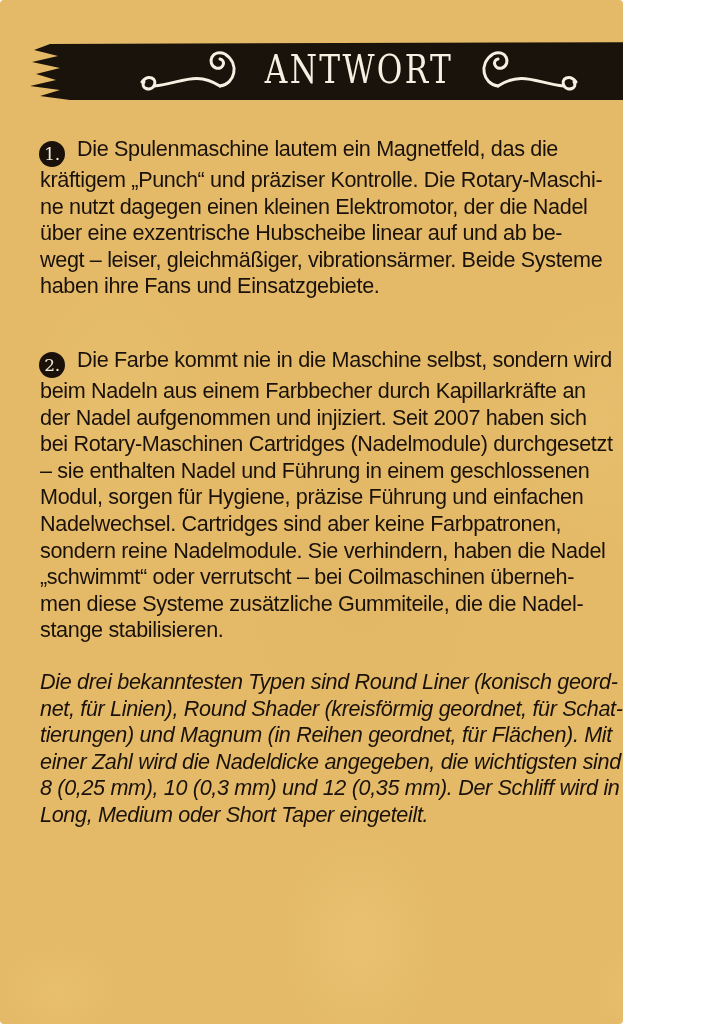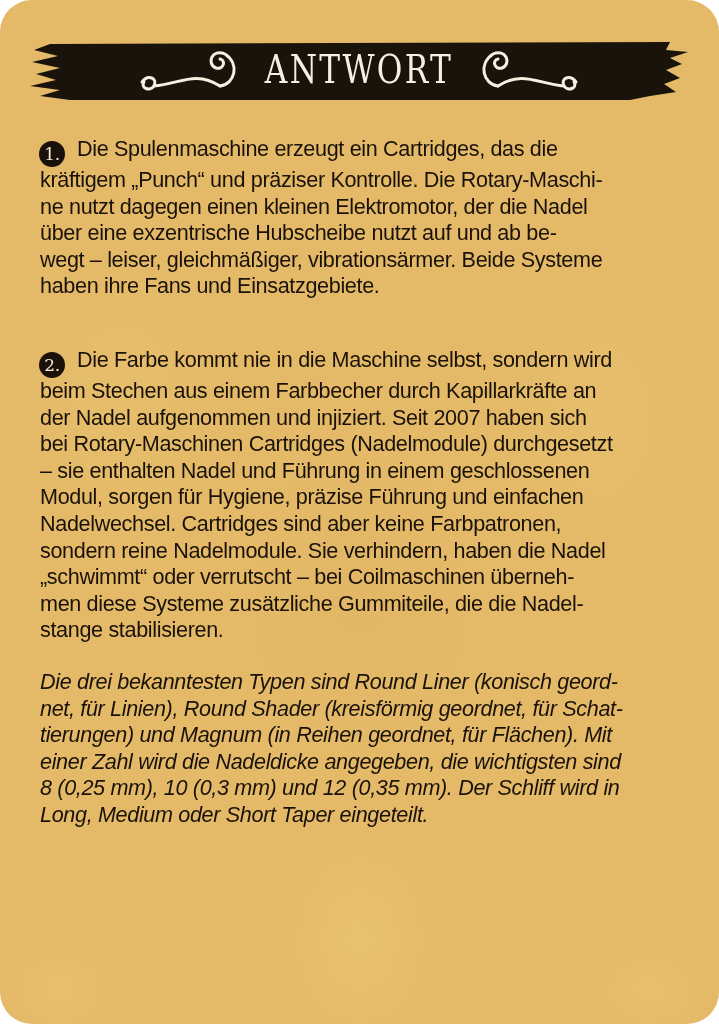--- a/index.html
+++ b/index.html
@@ -1,19 +1,19 @@
 <!DOCTYPE html>
 <html><head>
 <meta charset="utf-8">
 <style>
   html, body { margin:0; padding:0; background:#ffffff; }
   body { width:719px; height:1024px; overflow:hidden; position:relative; }
   .card {
-    position:absolute; left:0; top:0; width:719px; height:1024px;
-    border-radius:32px; overflow:hidden;
+    position:absolute; left:0; top:0; width:623px; height:1024px;
+    border-radius:4px; overflow:hidden;
     background:
       radial-gradient(ellipse 90px 70px at 60px 990px, rgba(240,200,120,0.35), transparent 70%),
       radial-gradient(ellipse 90px 70px at 650px 990px, rgba(240,200,120,0.35), transparent 70%),
       radial-gradient(ellipse 120px 160px at 360px 940px, rgba(240,205,125,0.35), transparent 70%),
       radial-gradient(ellipse 140px 200px at 120px 400px, rgba(240,205,125,0.20), transparent 70%),
       radial-gradient(ellipse 140px 200px at 600px 420px, rgba(240,205,125,0.20), transparent 70%),
       radial-gradient(ellipse 160px 220px at 360px 600px, rgba(214,170,90,0.18), transparent 70%),
       #e4ba68;
   }
   .banner {
@@ -60,31 +60,31 @@
         <path d="M534 52 C508 50, 493 36, 468 52"></path>
         <path d="M468 52 C453 50, 448 30, 463 20 C476 14, 482 30, 472 34 C464 36, 462 26, 468 25"></path>
       </g>
     </svg>
     <div class="title">ANTWORT</div>
   </div>
 
   <div class="content">
 
     <p class="p1">
-      <span class="line"><span class="num">1.</span><span>Die Spulenmaschine erzeugt ein Cartridges, das die</span></span>
+      <span class="line"><span class="num">1.</span><span>Die Spulenmaschine lautem ein Magnetfeld, das die</span></span>
       <span class="line">kräftigem „Punch“ und präziser Kontrolle. Die Rotary-Maschi-</span>
       <span class="line">ne nutzt dagegen einen kleinen Elektromotor, der die Nadel</span>
-      <span class="line">über eine exzentrische Hubscheibe nutzt auf und ab be-</span>
+      <span class="line">über eine exzentrische Hubscheibe linear auf und ab be-</span>
       <span class="line">wegt – leiser, gleichmäßiger, vibrationsärmer. Beide Systeme</span>
       <span class="line">haben ihre Fans und Einsatzgebiete.</span>
     </p>
 
     <p class="p2">
       <span class="line"><span class="num">2.</span><span>Die Farbe kommt nie in die Maschine selbst, sondern wird</span></span>
-      <span class="line">beim Stechen aus einem Farbbecher durch Kapillarkräfte an</span>
+      <span class="line">beim Nadeln aus einem Farbbecher durch Kapillarkräfte an</span>
       <span class="line">der Nadel aufgenommen und injiziert. Seit 2007 haben sich</span>
       <span class="line">bei Rotary-Maschinen Cartridges (Nadelmodule) durchgesetzt</span>
       <span class="line">– sie enthalten Nadel und Führung in einem geschlossenen</span>
       <span class="line">Modul, sorgen für Hygiene, präzise Führung und einfachen</span>
       <span class="line">Nadelwechsel. Cartridges sind aber keine Farbpatronen,</span>
       <span class="line">sondern reine Nadelmodule. Sie verhindern, haben die Nadel</span>
       <span class="line">„schwimmt“ oder verrutscht – bei Coilmaschinen überneh-</span>
       <span class="line">men diese Systeme zusätzliche Gummiteile, die die Nadel-</span>
       <span class="line">stange stabilisieren.</span>
     </p>

